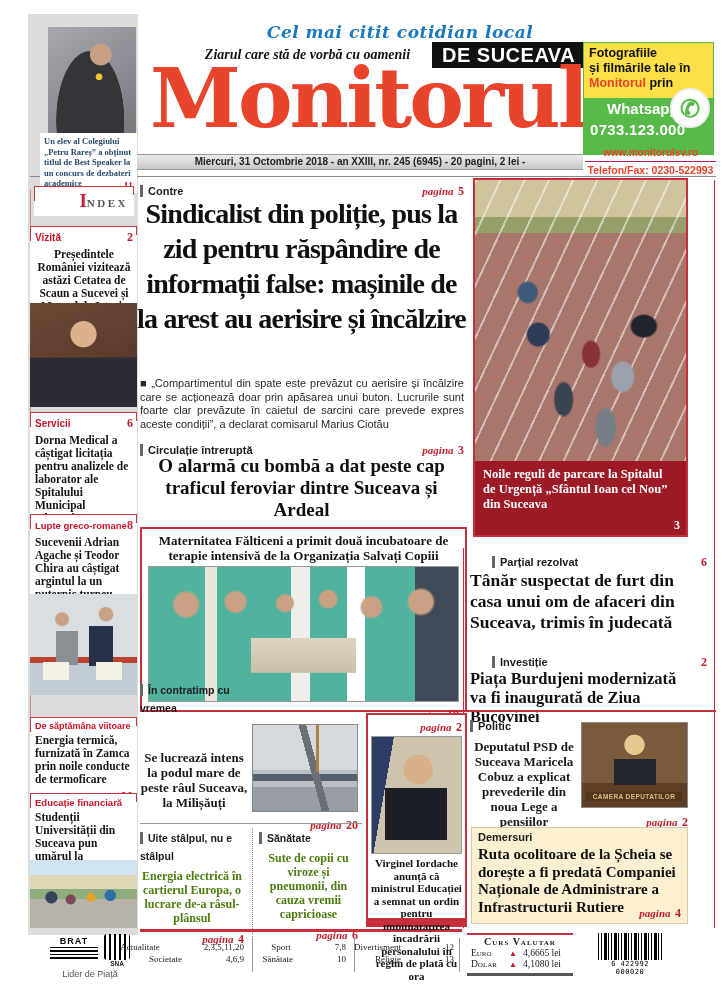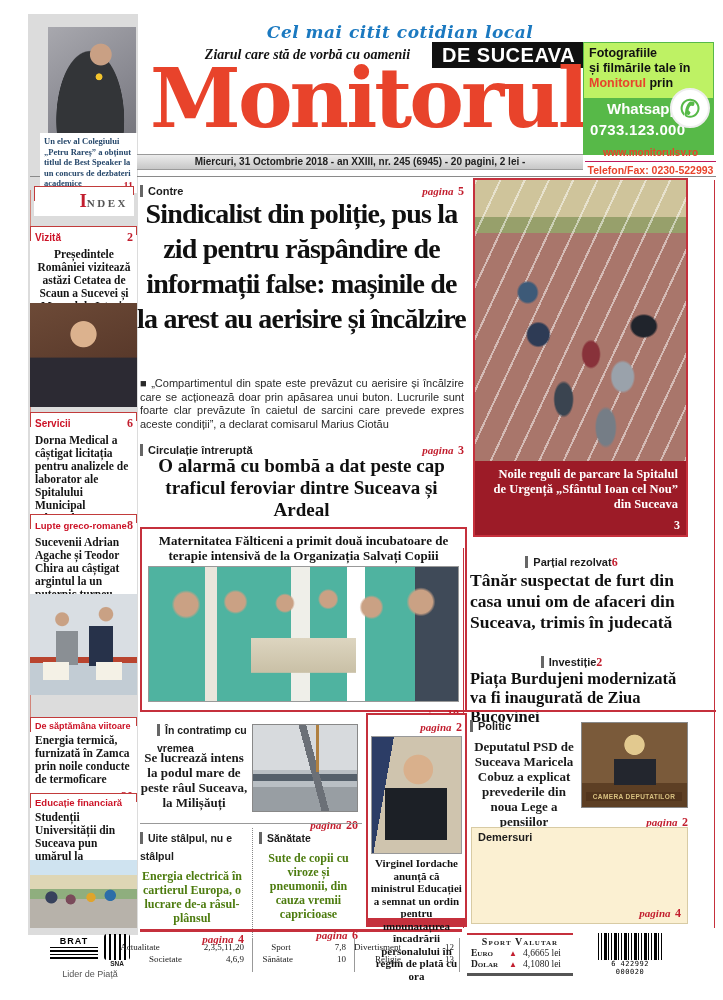--- a/index.html
+++ b/index.html
@@ -14,21 +14,21 @@
   
   #gray-rail { left:28px; top:14px; width:110px; height:921px; background:#dcdcdc; }
   #tagline-top { left:250px; top:22px; width:300px; text-align:center;
     font:italic bold 17px "DejaVu Serif", serif; color:#1b79c0; letter-spacing:.5px; }
   #tagline-sub { left:180px; top:47px; width:255px; text-align:center;
     font:italic bold 14px "Liberation Serif", serif; color:#111; }
   #region-badge { left:432px; top:42px; background:#101010; color:#fff;
     font:bold 20px/26px "Liberation Sans", sans-serif; padding:0 10px; letter-spacing:.5px; }
   #masthead { left:148px; top:50px; width:440px; text-align:center;
     font:bold 82px/96px "DejaVu Serif", serif; color:#e8432b; letter-spacing:-3px; }
-  #promo-box { left:583px; top:42px; width:131px; height:113px; border:1px solid #57b948; background:#bef264; }
+  #promo-box { left:583px; top:42px; width:131px; height:113px; border:1px solid #57b948; background:#fde047; }
   .promo-line { font:bold 12.5px/15px "Liberation Sans", sans-serif; color:#111; padding-left:5px; }
   .promo-line .brand { color:#e8432b; }
   #promo-green { position:absolute; left:0; bottom:0; width:100%; height:56px; background:#57b948; }
   #promo-whatsapp { font:bold 15px/22px "Liberation Sans", sans-serif; color:#fff; padding-left:23px; }
   #promo-phone { font:bold 15px/20px "Liberation Sans", sans-serif; color:#fff; padding-left:6px; letter-spacing:.3px; }
   #wa-icon { position:absolute; right:3px; top:-10px; width:40px; height:40px; border-radius:50%;
     background:#fff; border:2px solid #eee; text-align:center; font:bold 24px/38px sans-serif; color:#57b948; }
   #site-url { left:585px; top:147px; width:131px; text-align:center; font:bold 10px "Liberation Sans",sans-serif; color:#e8432b; }
   #phone-fax { left:585px; top:161px; width:131px; text-align:center; font:bold 10.5px "Liberation Sans",sans-serif; color:#e8432b;
     border-top:1px solid #be185d; padding-top:2px; }
@@ -135,23 +135,23 @@
       radial-gradient(ellipse at 30% 55%, #2e3b55 0 5%, rgba(0,0,0,0) 6%),
       radial-gradient(ellipse at 55% 62%, #88323a 0 5%, rgba(0,0,0,0) 6%),
       radial-gradient(ellipse at 70% 70%, #9aa2ab 0 5%, rgba(0,0,0,0) 6%),
       radial-gradient(ellipse at 42% 78%, #3a4450 0 5%, rgba(0,0,0,0) 6%),
       radial-gradient(ellipse at 80% 52%, #20242c 0 5%, rgba(0,0,0,0) 6%),
       radial-gradient(ellipse at 62% 88%, #757d86 0 5%, rgba(0,0,0,0) 6%),
       radial-gradient(ellipse at 25% 40%, #3d5a78 0 4%, rgba(0,0,0,0) 5%),
       repeating-linear-gradient(115deg, rgba(255,255,255,.5) 0 2px, rgba(0,0,0,0) 2px 22px),
       linear-gradient(180deg,#cfc49b 0 13%, #97a06b 13% 19%, #a9766b 19%); }
   #parking-caption-band { position:absolute; left:0; bottom:0; width:100%; height:74px; background:#9c1b27; padding:6px 8px 2px; }
-  #parking-caption { text-align:right; font:bold 12.5px/15px "Liberation Serif",serif; color:#fff; }
+  #parking-caption { text-align:left; font:bold 12.5px/15px "Liberation Serif",serif; color:#fff; }
   #parking-pg { position:absolute; right:6px; bottom:2px; font:bold 12px "Liberation Serif",serif; color:#fff; }
-  .right-sec-row { left:464px; width:215px;justify-content:center; }
+  .right-sec-row { left:492px; width:215px; }
   #partial-row { top:555px; }
   #partial-title { left:470px; top:570px; width:218px; font:bold 17.5px/21px "Liberation Serif",serif; color:#101010; }
   #invest-row { top:655px; }
   #invest-title { left:470px; top:669px; width:218px; font:bold 16.5px/19px "Liberation Serif",serif; color:#101010; }
   #right-red-rule { left:462px; top:710px; width:254px; height:2px; background:#c5303c; }
   #politic-row { left:470px; top:720px; width:215px; }
   #politic-title { left:470px; top:739px; width:108px; text-align:center; font:bold 13px/15px "Liberation Serif",serif; }
   #cobuz-photo { left:581px; top:722px; width:107px; height:86px; border:1px solid #888;
     background:
       radial-gradient(circle at 50% 26%, #e2c98f 0 12%, rgba(0,0,0,0) 13%),
@@ -161,21 +161,21 @@
     background:#52351d; text-align:center; font:bold 6.5px/9px "Liberation Sans",sans-serif; color:#d8c080; letter-spacing:.4px; }
   #politic-pg { left:581px; top:812px; width:107px; text-align:right; }
   #demersuri-box { left:471px; top:827px; width:217px; height:97px; background:#fbf0d2; border:1px solid #d8cba4; padding:3px 6px; }
   #demersuri-label { font:bold 11px "Liberation Sans",sans-serif; color:#1c1c1c; }
   #demersuri-title { margin-top:3px; font:bold 15px/17.5px "Liberation Serif",serif; color:#101010; }
   #demersuri-pg { position:absolute; right:6px; bottom:2px; }
   #right-edge-line { left:714px; top:180px; width:1px; height:748px; background:#c5303c; }
   #mid-divider { left:463px; top:548px; width:1px; height:380px; background:#c5303c; }
 
   
-  #weather-row { left:140px; top:720px; width:108px;margin-left:17px; }
+  #weather-row { left:140px; top:680px; width:108px; }
   .two-line-label { font:bold 10.5px/12px "Liberation Sans",sans-serif; color:#1c1c1c; border-left:3px solid #666; padding-left:5px; }
   #weather-title { left:138px; top:750px; width:112px; text-align:center; font:bold 13px/15px "Liberation Serif",serif; }
   #bridge-photo { left:252px; top:724px; width:106px; height:88px; border:1px solid #888;
     background:
       linear-gradient(#b08040,#b08040) 62% 0/3px 55% no-repeat,
       linear-gradient(75deg, rgba(0,0,0,0) 0 54%, #6b7077 54% 60%, rgba(0,0,0,0) 60%),
       linear-gradient(#55606b,#55606b) 50% 62%/100% 7px no-repeat,
       linear-gradient(180deg,#d7dadd 0 52%, #b9bfc4 52% 72%, #989ea3 72%); }
   #weather-pg { left:252px; top:815px; width:106px; text-align:right; }
   #bottom-left-divider { left:140px; top:823px; width:222px; height:1px; background:#999; }
@@ -197,21 +197,21 @@
   #virginel-band { position:absolute; left:0; bottom:0; width:100%; height:7px; background:#c5303c; }
 
   
   .fi-col { position:absolute; top:941px; width:100px; }
   .fi-row { display:flex; justify-content:flex-end; font:9px/12px "Liberation Serif",serif; color:#222;gap:44px; }
   .fi-div { position:absolute; top:938px; width:1px; height:34px; background:#999; }
   #curs-box { left:467px; top:933px; width:106px; }
   #curs-topline { height:2px; background:#c5303c; }
   #curs-title { text-align:center; font:bold 10px/13px "Liberation Serif",serif; color:#222; font-variant:small-caps; letter-spacing:1px; }
   .curs-row { display:flex; align-items:baseline; font:9.5px/11px "Liberation Serif",serif; color:#222; padding:0 4px; }
-  .curs-name { width:38px; font-variant:small-caps; font-weight:bold; }
+  .curs-name { width:38px; font-variant:small-caps; font-weight:normal; }
   .curs-arrow { color:#c21e2e; font-size:8px; width:14px; }
   #curs-bottomline { height:3px; background:#555; margin-top:3px; }
   #barcode { left:598px; top:933px; width:64px; height:27px;
     background:repeating-linear-gradient(90deg,#000 0 1.5px,#fff 1.5px 3px,#000 3px 4px,#fff 4px 6.5px,#000 6.5px 9px,#fff 9px 10px); }
   #barcode-digits { left:596px; top:960px; width:68px; text-align:center; font:7px "DejaVu Sans Mono",monospace; color:#000; letter-spacing:.5px; }
 </style>
 </head>
 <body>
 
 <div id="page">
@@ -347,20 +347,21 @@
     <span class="sec-label">Politic</span>
   </div>
   <div id="politic-title" class="abs">Deputatul PSD de Suceava Maricela Cobuz a explicat prevederile din noua Lege a pensiilor</div>
   <div id="cobuz-photo" class="abs">
     <div id="cobuz-plaque">CAMERA DEPUTATILOR</div>
   </div>
   <div id="politic-pg" class="abs pg"><span class="pg-word">pagina</span> <span class="pg-num">2</span></div>
 
   <div id="demersuri-box" class="abs">
     <div id="demersuri-label">Demersuri</div>
+    <div id="demersuri-title">Ruta ocolitoare de la Șcheia se dorește a fi predată Companiei Naționale de Administrare a Infrastructurii Rutiere</div>
     <div id="demersuri-pg" class="pg"><span class="pg-word">pagina</span> <span class="pg-num">4</span></div>
   </div>
 
   <div id="weather-row" class="abs">
     <span class="two-line-label">În contratimp cu vremea</span>
   </div>
   <div id="weather-title" class="abs">Se lucrează intens la podul mare de peste râul Suceava, la Milișăuți</div>
   <div id="bridge-photo" class="abs"></div>
   <div id="weather-pg" class="abs pg"><span class="pg-word">pagina</span> <span class="pg-num">20</span></div>
 
@@ -416,21 +417,21 @@
       </div>
     <div class="fi-row">
         <span>Religie</span>
         <span>13</span>
       </div>
   </div>
   <div class="fi-div" style="left:459px"></div>
 
   <div id="curs-box" class="abs">
     <div id="curs-topline"></div>
-    <div id="curs-title">Sport Valutar</div>
+    <div id="curs-title">Curs Valutar</div>
     <div class="curs-row">
       <span class="curs-name">Euro</span>
       <span class="curs-arrow">▲</span>
       <span>4,6665 lei</span>
     </div>
     <div class="curs-row">
       <span class="curs-name">Dolar</span>
       <span class="curs-arrow">▲</span>
       <span>4,1080 lei</span>
     </div>

